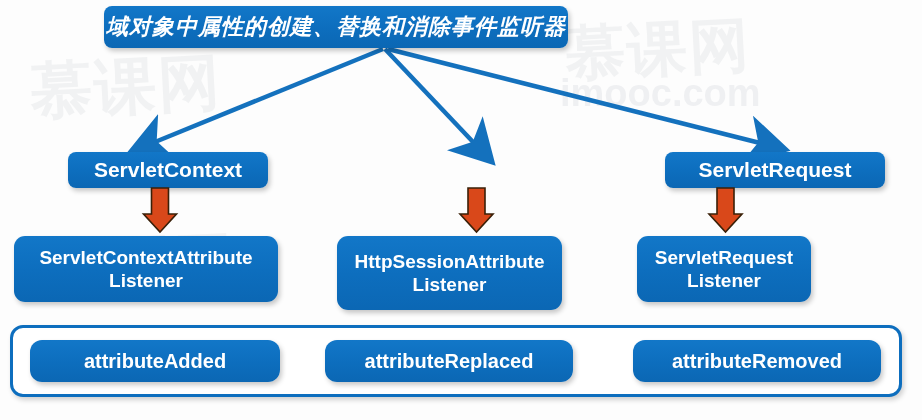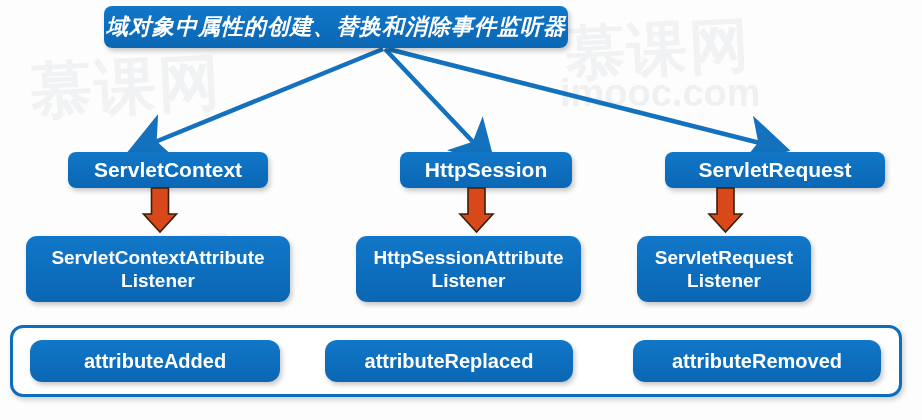--- a/index.html
+++ b/index.html
@@ -70,22 +70,22 @@
   #scope-httpsession    { left: 400px; top: 152px; width: 172px; }
   #scope-servletrequest { left: 665px; top: 152px; width: 220px; }
 
   
   .listener {
     font-size: 19px;
     border-radius: 11px;
     flex-direction: column;
     padding: 4px 8px;
   }
-  #listener-servletcontext { left: 14px;  top: 236px; width: 264px; height: 66px; margin-left: 12px; }
-  #listener-httpsession    { left: 337px; top: 236px; width: 225px; height: 66px; margin-left: 19px; }
+  #listener-servletcontext { left: 14px;  top: 236px; width: 264px; height: 66px; }
+  #listener-httpsession    { left: 337px; top: 236px; width: 225px; height: 74px; }
   #listener-servletrequest { left: 637px; top: 236px; width: 174px; height: 66px; }
   .listener span { display: block; }
 
   
   #methods-container {
     position: absolute;
     left: 10px; top: 325px;
     width: 892px; height: 72px;
     box-sizing: border-box;
     border: 3px solid #0d6ebe;
@@ -135,21 +135,20 @@
     <line x1="383" y1="49" x2="155" y2="142" stroke="#1471bd" stroke-width="4.5" marker-end="url(#bluehead)"></line>
 
     <line x1="385" y1="49" x2="474" y2="143" stroke="#1471bd" stroke-width="4.5" marker-end="url(#bluehead)"></line>
 
     <line x1="388" y1="49" x2="760" y2="143" stroke="#1471bd" stroke-width="4.5" marker-end="url(#bluehead)"></line>
   </svg>
 
   <div id="title-node" class="node">域对象中属性的创建、替换和消除事件监听器</div>
 
   <div id="scope-servletcontext" class="node scope">ServletContext</div>
-  <div id="scope-httpsession" class="node scope">HttpSession</div>
   <div id="scope-servletrequest" class="node scope">ServletRequest</div>
 
   <svg id="arrow-layer-top" viewBox="0 0 922 420" xmlns="http://www.w3.org/2000/svg">
     <g>
       <path d="M160,188 L160,214 L152,214 L168.5,232 L185,214 L177,214 L177,188 Z" fill="#d9481a" stroke="#3a2008" stroke-width="1.6" transform="translate(-8.5,0)"></path>
     </g>
     <g>
       <path d="M160,188 L160,214 L152,214 L168.5,232 L185,214 L177,214 L177,188 Z" fill="#d9481a" stroke="#3a2008" stroke-width="1.6" transform="translate(308,0)"></path>
     </g>
     <g>

